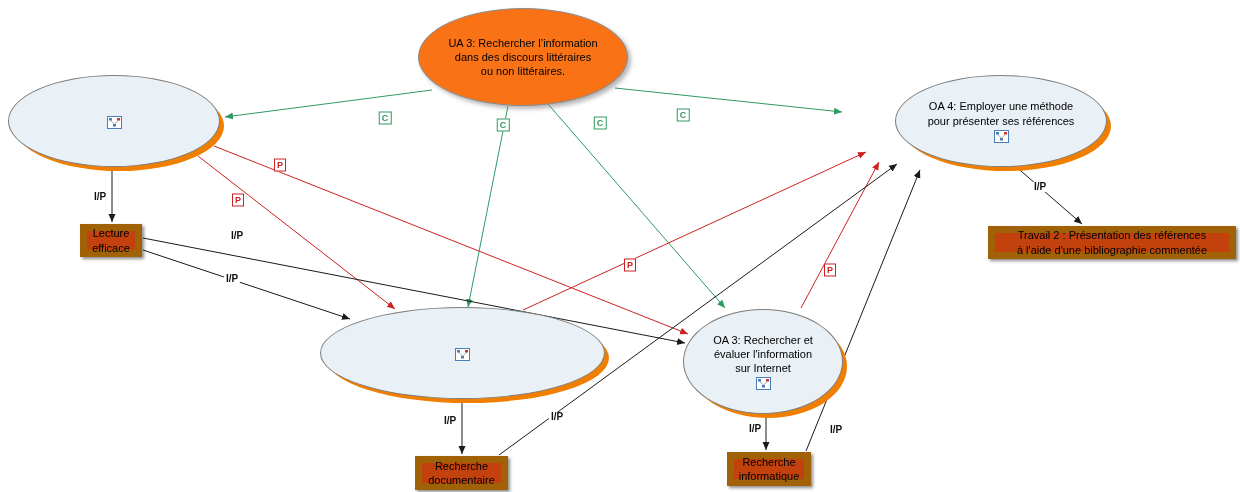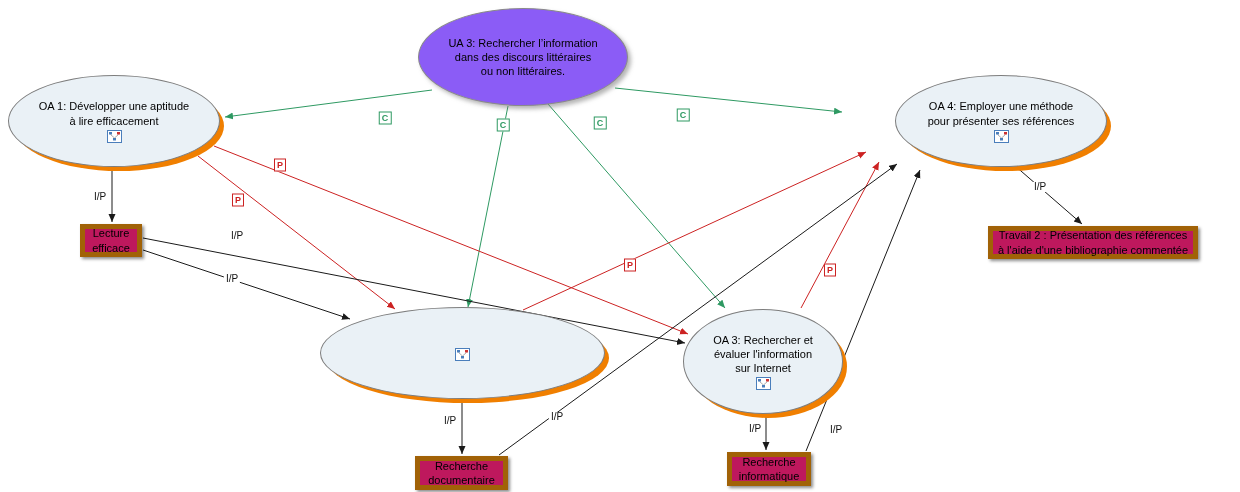--- a/index.html
+++ b/index.html
@@ -8,41 +8,41 @@
     font-family:"Liberation Sans","DejaVu Sans",sans-serif;overflow:hidden;
   }
   #edge-lines{position:absolute;left:0;top:0;z-index:1;}
   .edge{stroke-width:1;fill:none;}
   .edge-composition{stroke:#2E9962;}
   .edge-precedence{stroke:#CC2222;}
   .edge-input_product{stroke:#1a1a1a;}
   #edge-labels{position:absolute;left:0;top:0;width:100%;height:100%;z-index:3;pointer-events:none;}
   .edge-label{
     position:absolute;transform:translate(-50%,-50%);
-    font-size:9px;line-height:1;background:#ffffff;
+    font-size:9px;line-height:1;background:#ffffff;font-weight:bold;
   }
   .label-composition{color:#2E9962;border:1px solid #2E9962;padding:1px 2px;font-weight:bold;}
   .label-precedence{color:#CC2222;border:1px solid #CC2222;padding:1px 2px;font-weight:bold;}
   .label-input_product{color:#111111;font-size:10px;padding:0 2px;}
   .node{
     position:absolute;z-index:2;display:flex;flex-direction:column;
     align-items:center;justify-content:center;text-align:center;
     box-sizing:border-box;cursor:default;
   }
   .ellipse{border-radius:50%;}
   .oa{
     background:#EAF1F6;border:1px solid #7d7d7d;
     box-shadow:5px 5px 0 -1px #F07F00;
   }
   .ua{
-    background:#8b5cf6;border:1px solid #8a8a8a;
+    background:#f97316;border:1px solid #8a8a8a;
     box-shadow:3px 3px 4px rgba(120,120,120,0.55);
   }
   .rect-node{
-    background:#be185d;border:5px solid #a16207;
+    background:#c2410c;border:7px solid #a16207;
     box-shadow:2px 2px 3px rgba(0,0,0,0.45);
   }
   .node-text{
     font-size:11px;line-height:1.3;color:#000000;white-space:pre-line;
   }
   .map-icon{margin-top:2px;display:inline-flex;}
 </style>
 </head>
 <body>
 
@@ -97,22 +97,20 @@
       <div class="edge-label label-input_product" style="left: 1040px; top: 187px;">I/P</div>
     </div>
 
   <div class="node ellipse ua" style="left:418px;top:8px;width:210px;height:98px">
     <span class="node-text">UA 3: Rechercher l’information
 dans des discours littéraires
 ou non littéraires.</span>
   </div>
 
   <div class="node ellipse oa" style="left:8px;top:75px;width:212px;height:92px">
-    <span class="node-text">OA 1: Développer une aptitude
-à lire efficacement</span>
     <span class="map-icon">
       <svg width="15" height="13" viewBox="0 0 15 13">
         <rect x="0.5" y="0.5" width="14" height="12" fill="#ffffff" stroke="#4a7ebb"></rect>
         <path d="M3.5 4.5 L7.5 8 M11.5 4.5 L7.5 8" stroke="#888888" stroke-width="0.7" fill="none"></path>
         <rect x="2" y="2" width="3" height="2.5" fill="#4a7ebb"></rect>
         <rect x="10" y="2" width="3" height="2.5" fill="#cc3333"></rect>
         <rect x="6" y="8" width="3" height="2.5" fill="#4a7ebb"></rect>
       </svg>
     </span>
   </div>
@@ -166,18 +164,18 @@
   <div class="node rect-node" style="left:415px;top:456px;width:93px;height:34px">
     <span class="node-text">Recherche
 documentaire</span>
   </div>
 
   <div class="node rect-node" style="left:727px;top:452px;width:84px;height:34px">
     <span class="node-text">Recherche
 informatique</span>
   </div>
 
-  <div class="node rect-node" style="left:988px;top:226px;width:210px;height:33px">
+  <div class="node rect-node" style="left:988px;top:226px;width:248px;height:33px">
     <span class="node-text">Travail 2 : Présentation des références
 à l'aide d'une bibliographie commentée</span>
   </div>
 
 </div>
 
 </body></html>

